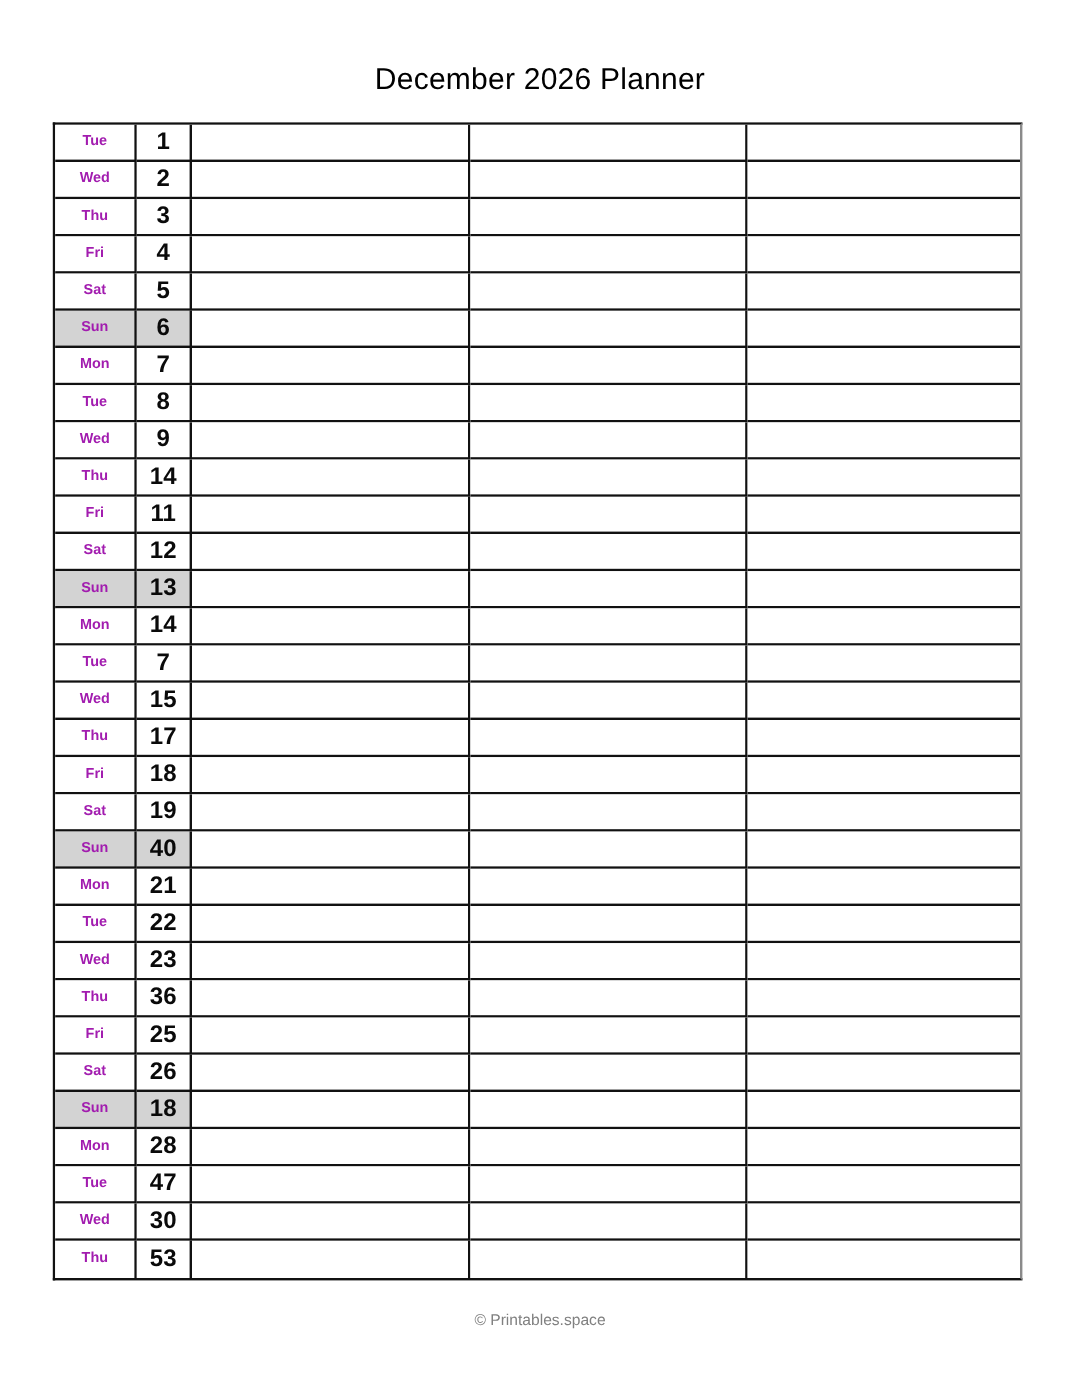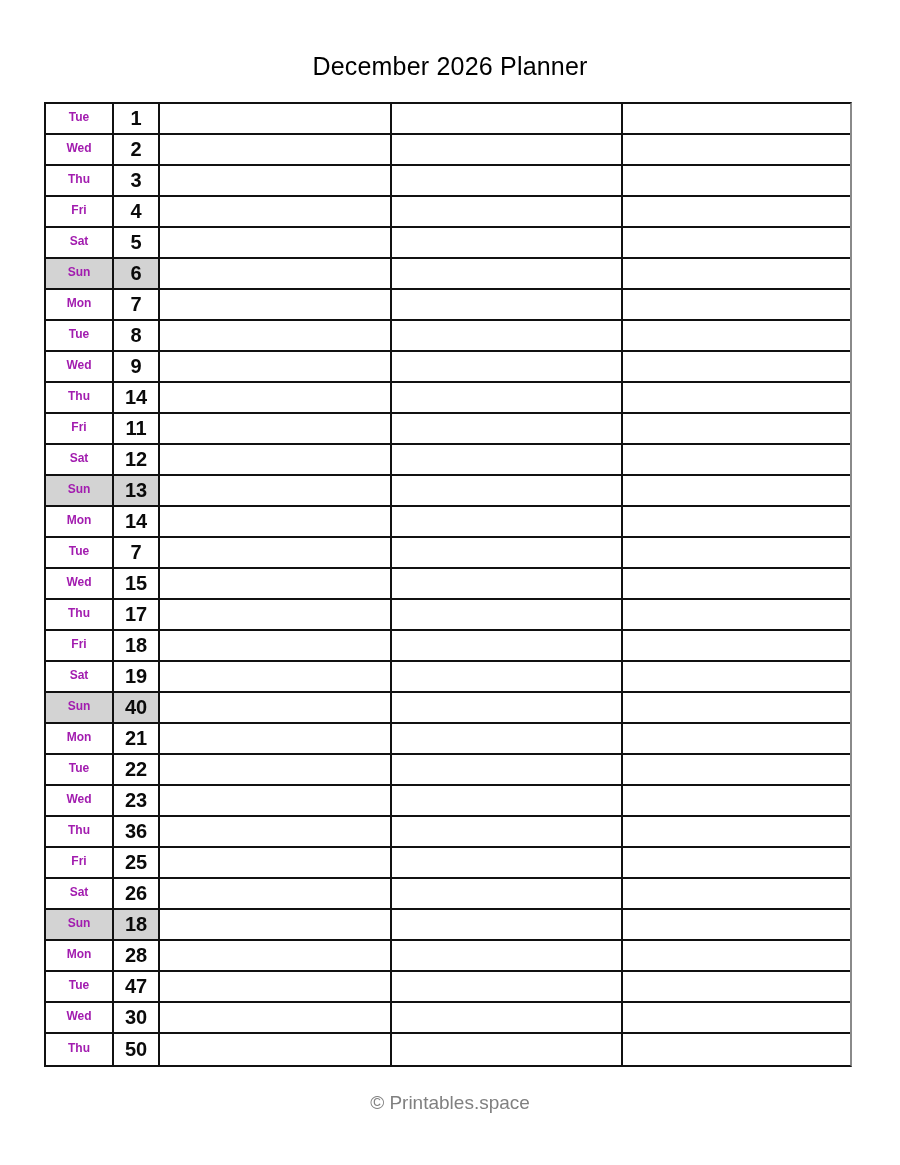--- a/index.html
+++ b/index.html
@@ -59,21 +59,21 @@
     font-weight: bold;
     color: #0a0a0a;
     padding-bottom: 1px;
   }
   .row.hl .dow, .row.hl .num { background: var(--hl, #d3d3d3); }
 
   .footer {
     position: absolute;
     top: 1092px; left: 0; width: 100%;
     text-align: center;
-    font-size: 19px;
+    font-size: 13px;
     color: var(--footer, #808080);
   }
 </style>
 </head>
 <body>
 
 <div class="page">
   <h1 class="title">December 2026 Planner</h1>
   <div class="planner" id="planner">
       <div class="row">
@@ -281,20 +281,20 @@
       </div>
       <div class="row">
         <div class="cell dow">Wed</div>
         <div class="cell num">30</div>
         <div class="cell note"></div>
         <div class="cell note"></div>
         <div class="cell note"></div>
       </div>
       <div class="row">
         <div class="cell dow">Thu</div>
-        <div class="cell num">50</div>
+        <div class="cell num">53</div>
         <div class="cell note"></div>
         <div class="cell note"></div>
         <div class="cell note"></div>
       </div>
     </div>
   <div class="footer">© Printables.space</div>
 </div>
 
 </body></html>

